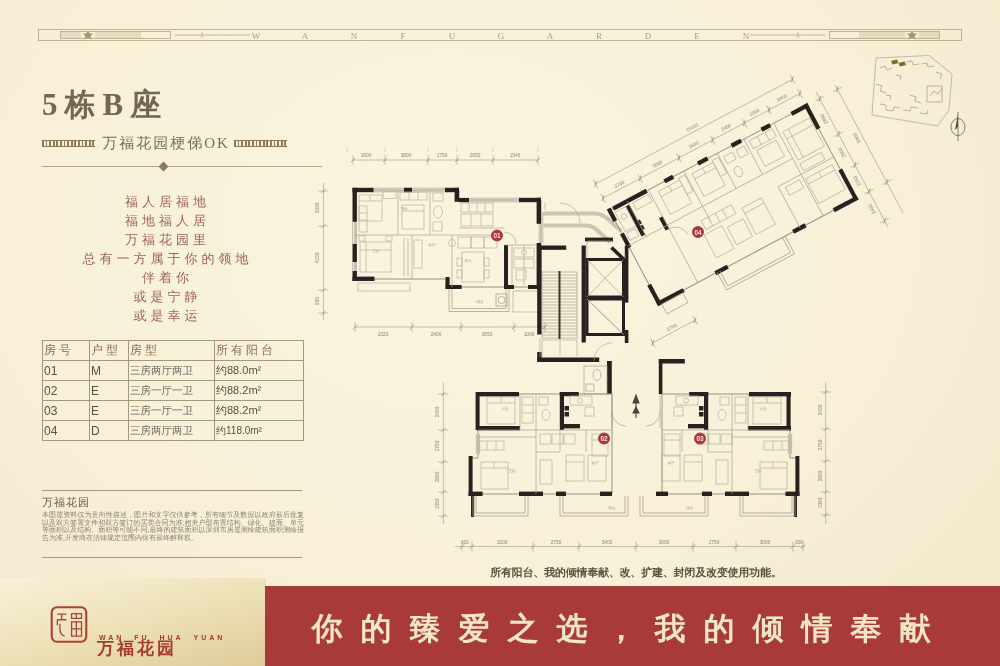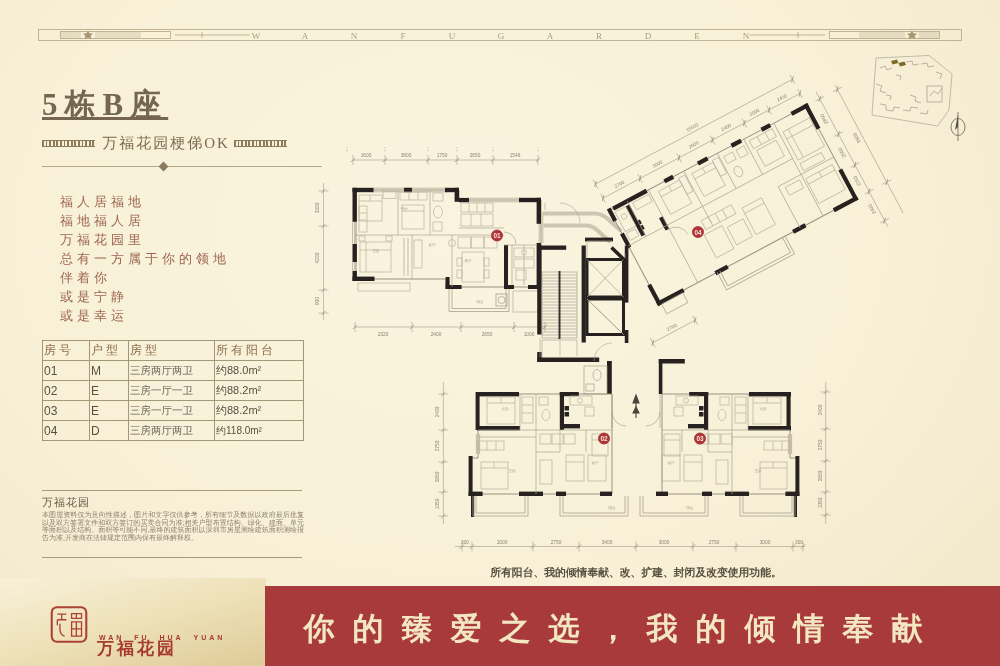--- a/index.html
+++ b/index.html
@@ -1,46 +1,46 @@
 <!DOCTYPE html>
 <html><head>
 <meta charset="utf-8">
 <style>
   html,body{margin:0;padding:0;}
   .page{position:relative;width:1000px;height:666px;overflow:hidden;
     background:radial-gradient(ellipse at 45% 35%, #faf4df 0%, #f8f1d8 55%, #f1e7c9 100%);
     font-family:"Liberation Sans", sans-serif;}
   .abs{position:absolute;}
   .title{left:42px;top:84px;font-family:"Liberation Serif",serif;font-weight:bold;
-    font-size:31px;color:#746651;letter-spacing:7px;text-decoration:underline;}
+    font-size:31px;color:#746651;letter-spacing:7px;}
   .subrow{left:42px;top:138px;width:246px;height:10px;padding-left:24px;}
   .subbar{position:absolute;top:2px;width:53px;height:5px;
     background:repeating-linear-gradient(90deg,#8d7c5a 0 1.8px,rgba(0,0,0,0) 1.8px 3.6px);
     border-top:1px solid #8d7c5a;border-bottom:1px solid #8d7c5a;}
   .subtext{position:absolute;left:60px;top:-4px;width:128px;text-align:center;
     font-family:"Liberation Serif",serif;font-size:15px;color:#7c6b50;letter-spacing:2px;}
   .divline{left:42px;top:166px;width:280px;height:1px;background:#b5a98c;}
   .divdot{left:160px;top:163px;width:7px;height:7px;background:#8a7a5e;
     transform:rotate(45deg);}
-  .poem{left:60px;top:192px;width:215px;font-size:13px;
+  .poem{left:60px;top:192px;width:215px;text-align:center;font-size:13px;
     color:#9d6550;letter-spacing:4px;line-height:19px;}
   table.units{position:absolute;left:42px;top:340px;width:262px;border-collapse:collapse;
     font-size:12px;color:#55503f;}
   table.units td{border:1px solid #a39877;text-align:left;height:17px;padding:1px;}
   table.units tr.hd td{color:#8a6c48;letter-spacing:3px;font-size:12px;}
   .tips-line{left:42px;width:260px;height:1px;background:#a59a7c;}
   .tips-title{left:42px;top:495px;font-size:11px;color:#6b604c;letter-spacing:1px;}
   .tips-body{left:42px;top:511px;width:262px;font-size:7px;color:#8a8170;
     line-height:7.7px;text-align:justify;}
   .plannote{left:406px;top:566px;width:460px;text-align:center;font-size:10.8px;
     color:#564f3d;letter-spacing:0;font-weight:bold;}
   .footer-gold{left:0;top:578px;width:266px;height:88px;
     background:linear-gradient(165deg,#f8f1da 0%,#eee1b8 50%,#dfcb99 100%);}
   .footer-red{left:265px;top:586px;width:735px;height:80px;background:#a93a3c;}
-  .slogan{left:272px;top:608px;width:700px;text-align:center;font-size:31px;
+  .slogan{left:280px;top:608px;width:700px;text-align:center;font-size:31px;
     font-weight:bold;color:#f3e7c2;letter-spacing:18px;}
   .logoname{left:97px;top:621px;font-family:"Liberation Serif",serif;font-weight:bold;
     font-size:17px;color:#a63a2e;letter-spacing:3px;margin-top:16px;}
   .logoen{left:99px;top:634px;font-size:7px;color:#a63a2e;letter-spacing:3px;font-weight:bold;}
 </style>
 </head>
 <body>
 <div class="page">
 
   <svg class="abs" style="left:0;top:0" width="1000" height="50" viewBox="0 0 1000 50">

